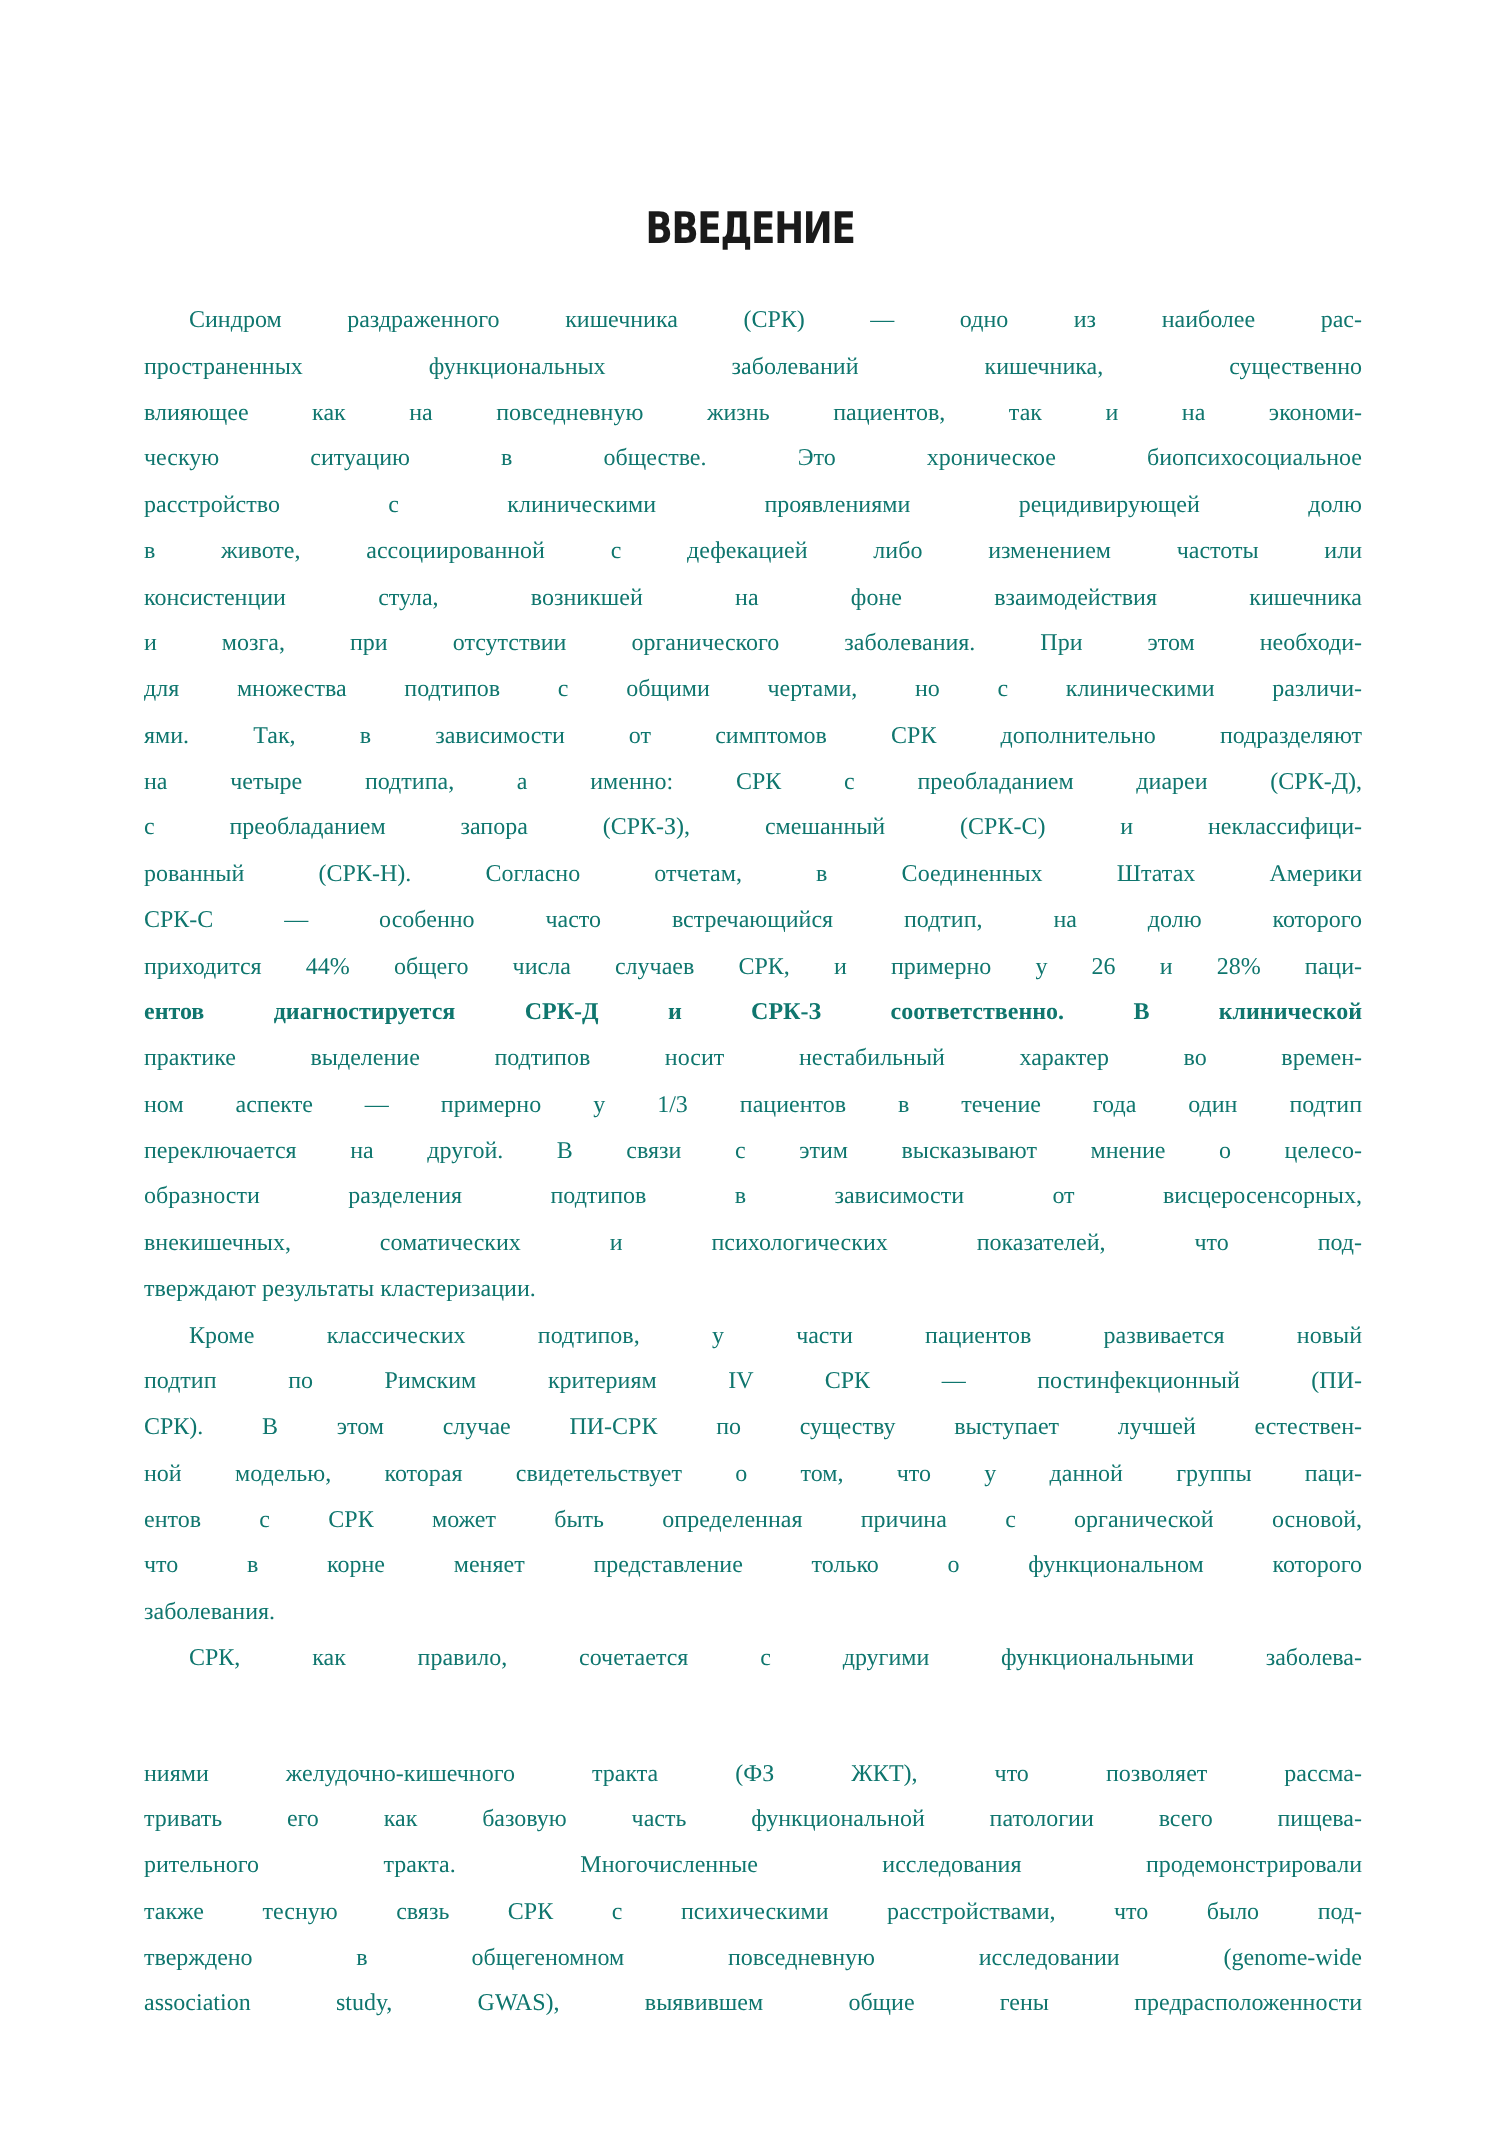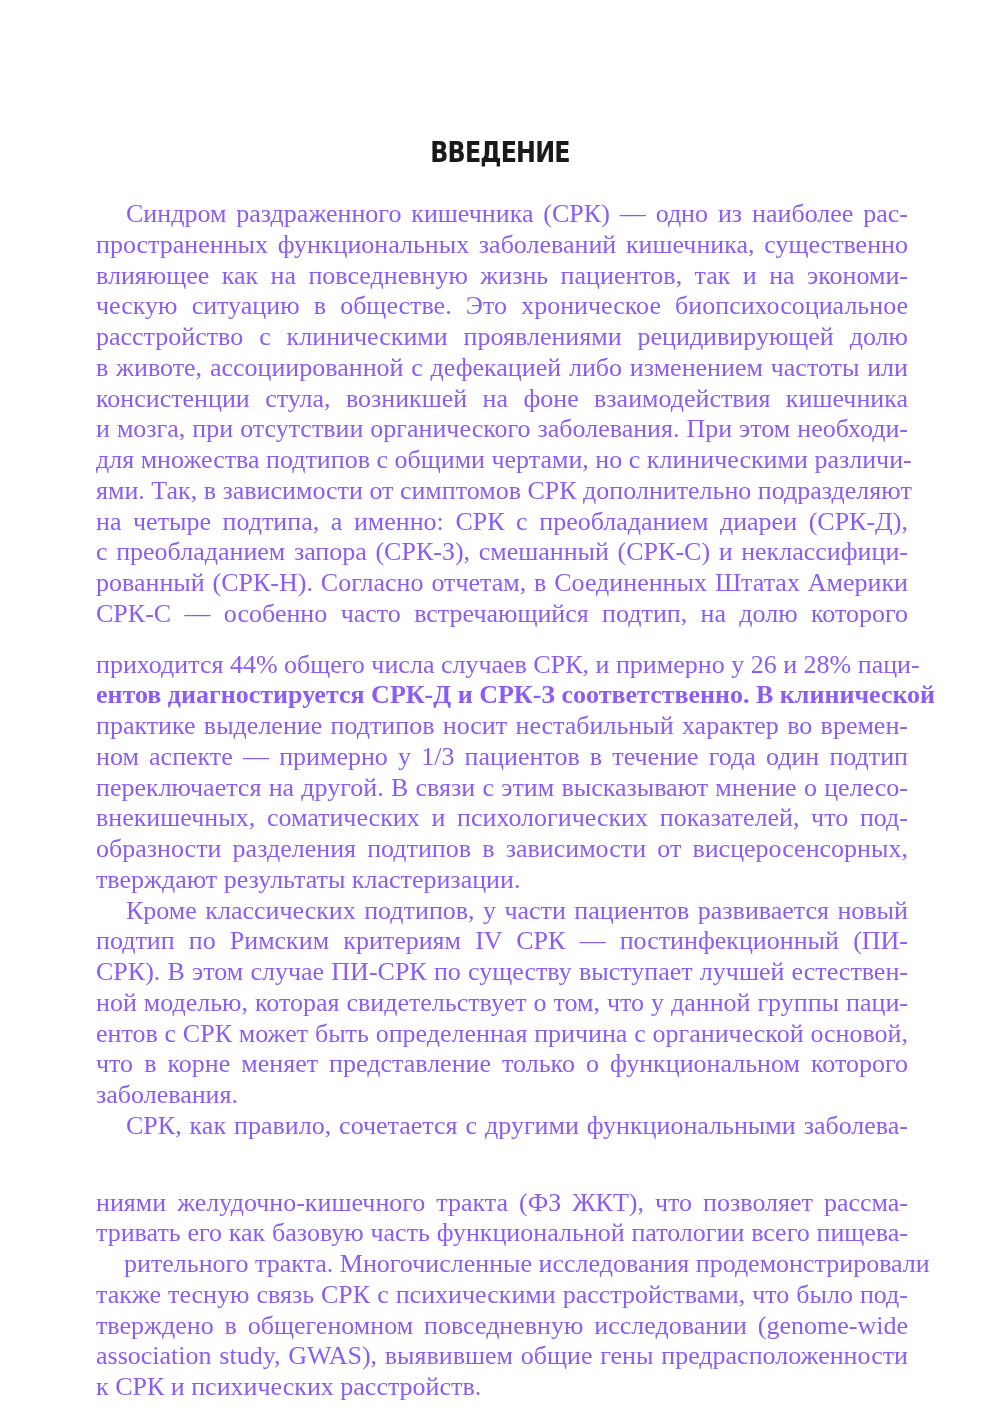--- a/index.html
+++ b/index.html
@@ -9,21 +9,21 @@
       position: absolute; left: 0; width: 1000px; top: 131px;
       text-align: center;
       font-family: "DejaVu Sans", sans-serif;
       font-weight: bold; font-size: 29px; letter-spacing: -1px;
       color: #1a1a1a;
       transform: scaleX(0.82); transform-origin: center;
     }
     .body-text {
       position: absolute; left: 96px; top: 195px; width: 812px;
       font-family: "Liberation Serif", serif;
-      font-size: 26px; color: #8b5cf6;
+      font-size: 16px; color: #0f766e;
     }
     .line {
       height: 30.75px; line-height: 30.75px;
       white-space: nowrap;
       text-align: justify; text-align-last: justify;
       overflow: visible;
     }
     .line.last { text-align-last: left; }
     .line.indent { padding-left: 30px; }
   </style>
@@ -41,42 +41,41 @@
         <div class="line" style="word-spacing: 0px;">расстройство с клиническими проявлениями рецидивирующей долю</div>
         <div class="line" style="word-spacing: 0px;">в животе, ассоциированной с дефекацией либо изменением частоты или</div>
         <div class="line" style="word-spacing: 0px;">консистенции стула, возникшей на фоне взаимодействия кишечника</div>
         <div class="line" style="word-spacing: 0px;">и мозга, при отсутствии органического заболевания. При этом необходи-</div>
         <div class="line" style="word-spacing: 0px;">для множества подтипов с общими чертами, но с клиническими различи-</div>
         <div class="line" style="word-spacing: 0px;">ями. Так, в зависимости от симптомов СРК дополнительно подразделяют</div>
         <div class="line" style="word-spacing: 0px;">на четыре подтипа, а именно: СРК с преобладанием диареи (СРК-Д),</div>
         <div class="line" style="word-spacing: 0px;">с преобладанием запора (СРК-З), смешанный (СРК-С) и неклассифици-</div>
         <div class="line" style="word-spacing: 0px;">рованный (СРК-Н). Согласно отчетам, в Соединенных Штатах Америки</div>
         <div class="line" style="word-spacing: 0px;">СРК-С — особенно часто встречающийся подтип, на долю которого</div>
-        <div class="line" style="word-spacing: 0px; margin-top: 20px;">приходится 44% общего числа случаев СРК, и примерно у 26 и 28% паци-</div>
+        <div class="line" style="word-spacing: 0px;">приходится 44% общего числа случаев СРК, и примерно у 26 и 28% паци-</div>
         <div class="line" style="word-spacing: 0px; font-weight: bold;">ентов диагностируется СРК-Д и СРК-З соответственно. В клинической</div>
         <div class="line" style="word-spacing: 0px;">практике выделение подтипов носит нестабильный характер во времен-</div>
         <div class="line" style="word-spacing: 0px;">ном аспекте — примерно у 1/3 пациентов в течение года один подтип</div>
         <div class="line" style="word-spacing: 0px;">переключается на другой. В связи с этим высказывают мнение о целесо-</div>
+        <div class="line" style="word-spacing: 0px;">образности разделения подтипов в зависимости от висцеросенсорных,</div>
         <div class="line" style="word-spacing: 0px;">внекишечных, соматических и психологических показателей, что под-</div>
-        <div class="line" style="word-spacing: 0px;">образности разделения подтипов в зависимости от висцеросенсорных,</div>
         <div class="line last">тверждают результаты кластеризации.</div>
       </div>
       <div>
         <div class="line indent" style="word-spacing: 0px;">Кроме классических подтипов, у части пациентов развивается новый</div>
         <div class="line" style="word-spacing: 0px;">подтип по Римским критериям IV СРК — постинфекционный (ПИ-</div>
         <div class="line" style="word-spacing: 0px;">СРК). В этом случае ПИ-СРК по существу выступает лучшей естествен-</div>
         <div class="line" style="word-spacing: 0px;">ной моделью, которая свидетельствует о том, что у данной группы паци-</div>
         <div class="line" style="word-spacing: 0px;">ентов с СРК может быть определенная причина с органической основой,</div>
         <div class="line" style="word-spacing: 0px;">что в корне меняет представление только о функциональном которого</div>
         <div class="line last">заболевания.</div>
       </div>
       <div>
         <div class="line indent" style="word-spacing: 0px;">СРК, как правило, сочетается с другими функциональными заболева-</div>
         <div class="line" style="word-spacing: 0px; margin-top: 46px;">ниями желудочно-кишечного тракта (ФЗ ЖКТ), что позволяет рассма-</div>
         <div class="line" style="word-spacing: 0px;">тривать его как базовую часть функциональной патологии всего пищева-</div>
-        <div class="line" style="word-spacing: 0px; margin-left: 28px;">рительного тракта. Многочисленные исследования продемонстрировали</div>
+        <div class="line" style="word-spacing: 0px;">рительного тракта. Многочисленные исследования продемонстрировали</div>
         <div class="line" style="word-spacing: 0px;">также тесную связь СРК с психическими расстройствами, что было под-</div>
         <div class="line" style="word-spacing: 0px;">тверждено в общегеномном повседневную исследовании (genome-wide</div>
         <div class="line" style="word-spacing: 0px;">association study, GWAS), выявившем общие гены предрасположенности</div>
-        <div class="line last">к СРК и психических расстройств.</div>
       </div>
     </div>
 </div>
 
 </body></html>

